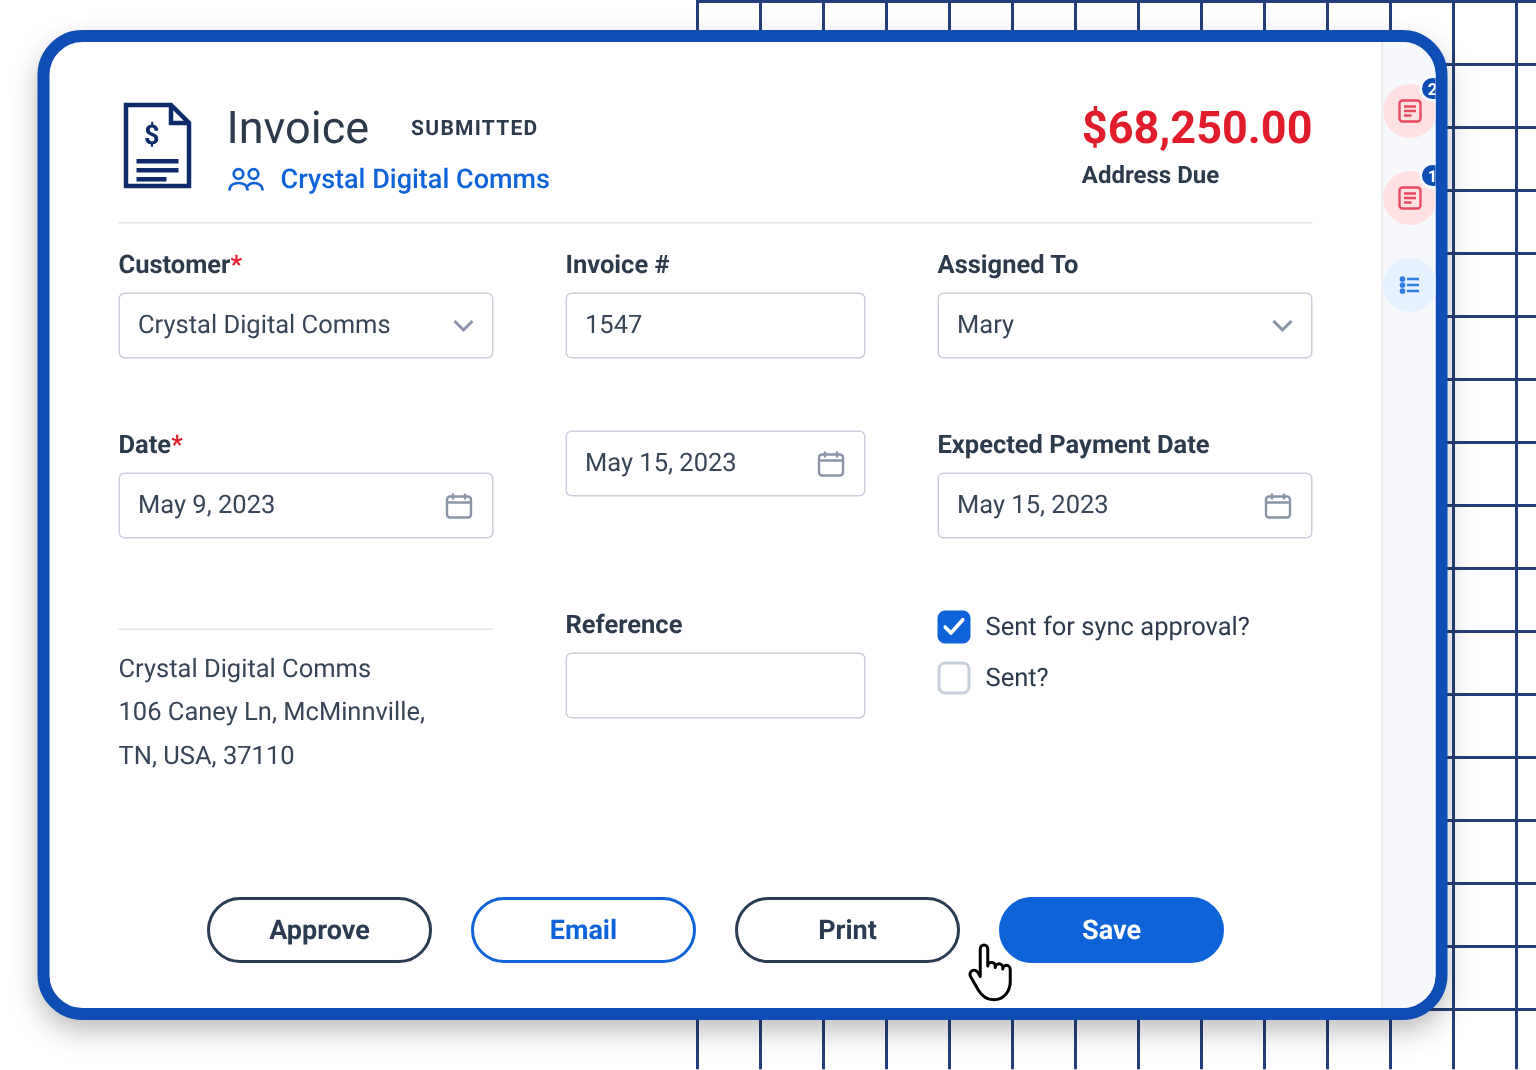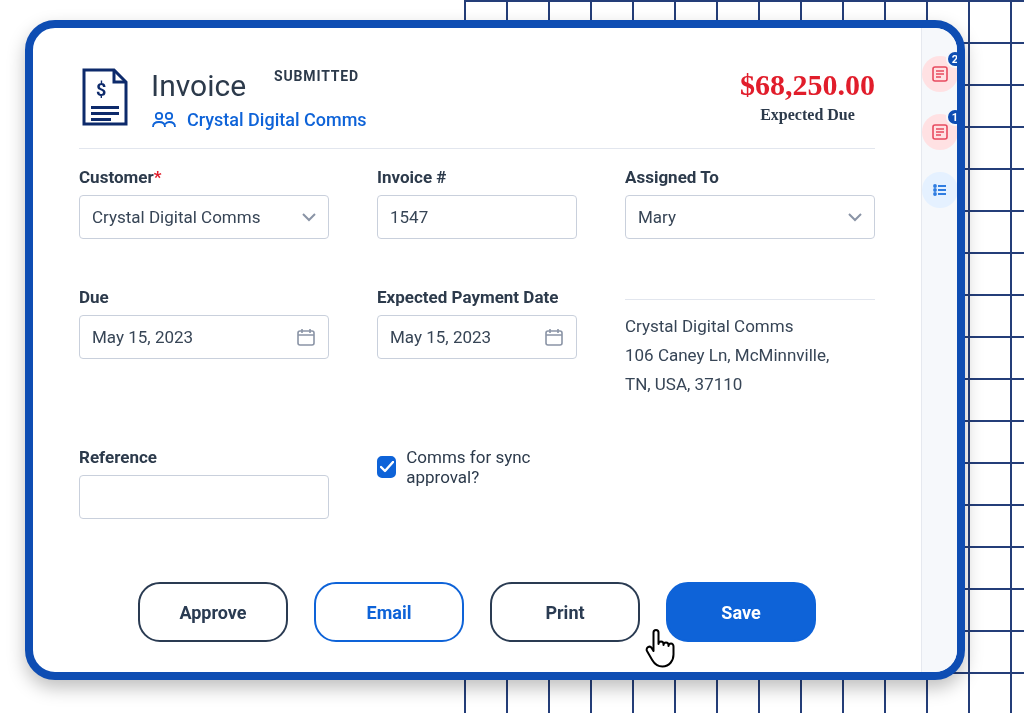--- a/index.html
+++ b/index.html
@@ -27,22 +27,22 @@
     z-index: 2;
     overflow: hidden;
     display: flex;
   }
   .panel { flex: 1; padding: 40px 46px 30px 46px; display: flex; flex-direction: column; }
   .rail  { width: 54px; background: #f6f8fb; border-left: 1px solid #e6e9ef; display: flex; flex-direction: column; align-items: center; padding-top: 28px; gap: 22px; }
 
   
   .hdr { display: flex; align-items: flex-start; gap: 22px; }
   .hdr-title-block { display: flex; align-items: flex-start; gap: 18px; }
-  .hdr-right { margin-left: auto; text-align: center; font-family: Liberation Serif, serif; }
-  .title-row { display: flex; align-items: flex-start; gap: 28px; }
+  .hdr-right { margin-left: auto; text-align: left; }
+  .title-row { display: flex; align-items: center; gap: 28px; }
   .title { font-size: 30px; font-weight: 400; color: #2c3a4b; }
   .status { font-size: 14px; font-weight: 700; letter-spacing: .06em; color: #2c3a4b; }
   .cust-row { display: flex; align-items: center; gap: 10px; margin-top: 6px; color: #0e63d8; font-size: 18px; font-weight: 500; }
   .amount { font-size: 30px; font-weight: 700; color: #e11d2b; }
   .balance-lbl { font-size: 16px; font-weight: 700; color: #2c3a4b; margin-top: 4px; }
 
   .divider { height: 1px; background: #e2e6ee; margin: 16px 0 18px; }
 
   
   .grid3 { display: grid; grid-template-columns: 250px 200px 250px; column-gap: 30px; row-gap: 22px; gap: 48px; }
@@ -63,21 +63,21 @@
   .addr-sep { height: 1px; background: #e2e6ee; margin: 10px 0 12px; width: 250px; }
   .addr-lines { color: #374556; font-size: 17px; line-height: 1.7; }
 
   .checks { display: flex; flex-direction: column; gap: 12px; }
   .check { display: flex; align-items: center; gap: 10px; font-size: 17px; color: #2c3a4b; }
   .cb { width: 22px; height: 22px; border-radius: 5px; border: 2px solid #c9d0dc; display: inline-flex; align-items: center; justify-content: center; }
   .cb.checked { background: #0e63d8; border-color: #0e63d8; color: #fff; }
 
   
   .actions { margin-top: auto; display: flex; justify-content: center; gap: 26px; padding-top: 16px; position: relative; }
-  .btn { min-width: 150px; height: 60px; border-radius: 22px; display: inline-flex; align-items: center; justify-content: center; font-size: 18px; font-weight: 700; cursor: pointer; user-select: none; }
+  .btn { min-width: 150px; height: 44px; border-radius: 22px; display: inline-flex; align-items: center; justify-content: center; font-size: 18px; font-weight: 700; cursor: pointer; user-select: none; }
   .btn-outline { border: 2px solid #2a3b52; color: #2a3b52; background: #fff; }
   .btn-outline-primary { border: 2px solid #0e63d8; color: #0e63d8; background: #fff; }
   .btn-primary { border: 2px solid #0e63d8; background: #0e63d8; color: #fff; }
 
   
   .chip { position: relative; width: 36px; height: 36px; border-radius: 50%; display: flex; align-items: center; justify-content: center; }
   .chip.pink { background: #ffe1e3; color: #e84a5f; }
   .chip.blue { background: #e5f1ff; color: #2f7de1; }
   .badge { position: absolute; top: -6px; right: -6px; min-width: 18px; height: 18px; border-radius: 9px; background: #0e4db3; color: #fff; font-size: 11px; font-weight: 700; display: flex; align-items: center; justify-content: center; border: 2px solid #f6f8fb; }
 
@@ -118,21 +118,21 @@
                   <circle cx="18" cy="5" r="3.2"></circle>
                   <path d="M14 13.2c1-1.3 2.3-2.2 4-2.2 3.3 0 6 1.6 6 5"></path>
                 </svg>
               </span>
               <span>Crystal Digital Comms</span>
             </a>
           </div>
         </div>
         <div class="hdr-right">
           <div class="amount">$68,250.00</div>
-          <div class="balance-lbl">Expected Due</div>
+          <div class="balance-lbl">Address Due</div>
         </div>
       </div>
 
       <div class="divider"></div>
 
       <div class="grid3">
         <div>
           <div class="label req">Customer</div>
           <div class="select">
             <span>Crystal Digital Comms</span>
@@ -155,21 +155,32 @@
             <span>Mary</span>
             <span class="caret">
               <svg width="14" height="10" viewBox="0 0 14 10">
                   <path d="M1 2l6 6 6-6" stroke="#8a94a6" stroke-width="2" fill="none"></path>
                 </svg>
             </span>
           </div>
         </div>
 
         <div>
-          <div class="label">Due</div>
+          <div class="label req">Date</div>
+          <div class="date">
+            <span>May 9, 2023</span>
+            <span class="cal">
+              <svg width="20" height="20" viewBox="0 0 20 20" stroke="#8a94a6" stroke-width="1.6" fill="none">
+                <rect x="2" y="4" width="16" height="14" rx="2"></rect>
+                  <path d="M2 8h16M6 2v4M14 2v4"></path>
+              </svg>
+            </span>
+          </div>
+        </div>
+        <div>
           <div class="date">
             <span>May 15, 2023</span>
             <span class="cal">
               <svg width="20" height="20" viewBox="0 0 20 20" stroke="#8a94a6" stroke-width="1.6" fill="none">
                 <rect x="2" y="4" width="16" height="14" rx="2"></rect>
                   <path d="M2 8h16M6 2v4M14 2v4"></path>
               </svg>
             </span>
           </div>
         </div>
@@ -200,21 +211,25 @@
             <span></span>
           </div>
         </div>
         <div class="checks">
           <label class="check">
             <span class="cb checked">
               <svg width="14" height="12" viewBox="0 0 14 12">
                   <path d="M1 6l4 4 8-9" stroke="#fff" stroke-width="2.4" fill="none" stroke-linecap="round" stroke-linejoin="round"></path>
                 </svg>
             </span>
-            <span>Comms for sync approval?</span>
+            <span>Sent for sync approval?</span>
+          </label>
+          <label class="check">
+            <span class="cb"></span>
+            <span>Sent?</span>
           </label>
         </div>
       </div>
 
       <div class="actions">
         <div class="btn btn-outline">Approve</div>
         <div class="btn btn-outline-primary">Email</div>
         <div class="btn btn-outline">Print</div>
         <div class="btn btn-primary">Save</div>
       </div>

